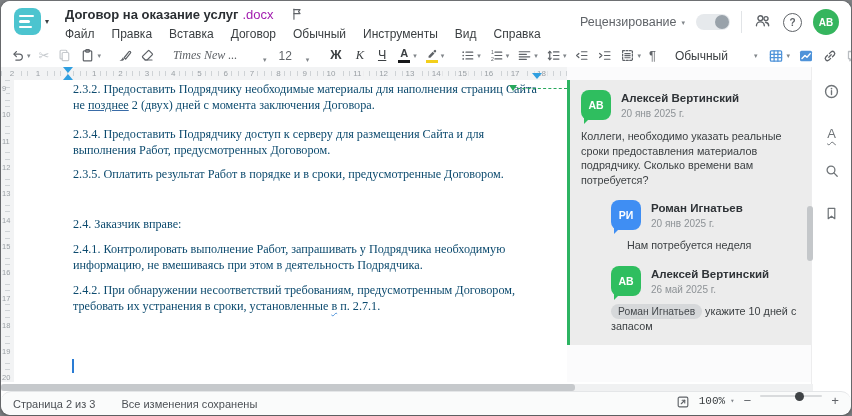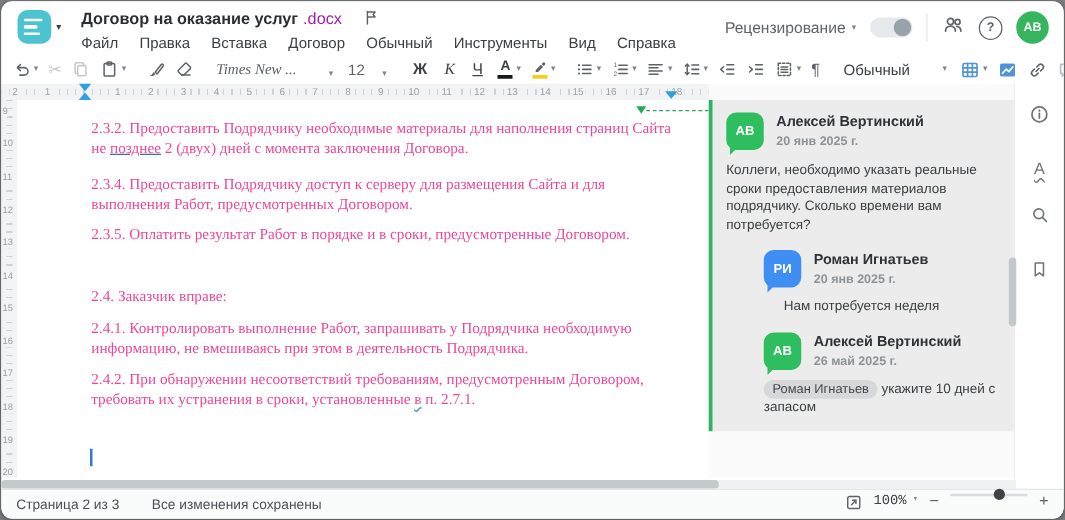--- a/index.html
+++ b/index.html
@@ -65,60 +65,60 @@
   .ruler-v{position:absolute;left:0;top:79px;width:13px;height:302px;background:#f2f3f4;overflow:hidden;}
   .ruler-v::before{content:"";position:absolute;top:0;left:4px;bottom:0;width:5px;
       background:repeating-linear-gradient(180deg,#cfd3d6 0 1px,transparent 1px 6.575px);}
   .vnum{position:absolute;left:1px;font-size:7.5px;color:#9aa0a5;background:#f2f3f4;line-height:9px;padding:1px 0;}
   .ind-marker{position:absolute;width:0;height:0;}
   .tri-down{border-left:5px solid transparent;border-right:5px solid transparent;border-top:6px solid #2f9fe0;}
   .tri-up{border-left:5px solid transparent;border-right:5px solid transparent;border-bottom:6px solid #2f9fe0;}
 
   
   .page{position:absolute;left:13px;top:79px;width:553px;height:302px;background:#fff;}
-  .doc{position:absolute;left:59px;top:14px;width:465px;font-family:"Liberation Serif",serif;
-       font-size:12.2px;line-height:16px;color:#ec4899;}
+  .doc{position:absolute;left:59px;top:1px;width:465px;font-family:"Liberation Serif",serif;
+       font-size:12.2px;line-height:16px;color:#0c4a6e;}
   .doc p{margin:0;}
   .u-ins{text-decoration:underline;text-decoration-color:#3a6ca8;}
   .sp-err{text-decoration:underline wavy #4a90d9 1px;text-underline-offset:2px;}
   .cursor{position:absolute;left:58px;top:279px;width:2px;height:14px;background:#2a7cd4;}
   .anchor-line{position:absolute;left:516px;top:87px;width:50px;border-top:1.4px dashed #27a85c;}
   .anchor-tri{position:absolute;left:508px;top:84px;width:0;height:0;
       border-left:4px solid transparent;border-right:4px solid transparent;border-top:6px solid #27a85c;}
 
   
   .comments{position:absolute;left:566px;top:66px;width:246px;height:315px;background:#fbfbfc;box-sizing:border-box;}
   .thread{margin-top:13px;background:#ececec;border-left:3px solid #2db462;
           padding:10px 12px 12px 11px;box-sizing:border-box;min-height:209px;}
   .c-head{display:flex;gap:10px;align-items:flex-start;}
   .avatar{position:relative;--c:#2fbe5f;width:30px;height:30px;border-radius:8px;background:var(--c);
           color:#fff;font-size:10.5px;font-weight:bold;display:flex;align-items:center;justify-content:center;flex:none;}
   .avatar::after{content:"";position:absolute;left:3px;bottom:-4px;width:0;height:0;
           border-left:6px solid var(--c);border-bottom:6px solid transparent;}
   .avatar.blue{--c:#3f8ef3;}
   .c-name{font-size:11.5px;font-weight:bold;color:#2f3337;line-height:13px;padding-top:2px;}
-  .c-date{font-size:10px;color:#8d9296;margin-top:3px;font-weight:bold;}
+  .c-date{font-size:10px;color:#8d9296;margin-top:3px;}
   .c-body{margin-top:9px;font-size:10.8px;color:#3c4043;line-height:14.5px;}
   .reply{margin-left:30px;margin-top:13px;}
   .reply .c-body{margin-left:16px;margin-top:8px;}
   .mention{display:inline-block;background:#d6d8da;border-radius:9px;padding:0 7px;font-size:10.3px;
            line-height:15px;color:#44484c;}
 
   
   .rail{position:absolute;right:0;top:66px;width:40px;bottom:24px;background:#fff;border-left:1px solid #ededee;
         display:flex;flex-direction:column;align-items:center;padding-top:16px;gap:23px;box-sizing:border-box;}
   .rail svg.ic{stroke:#6f7478;}
   .spell-a{font-size:13px;color:#6f7478;text-decoration:underline wavy 1px;text-underline-offset:3px;line-height:1;}
   .vscroll{position:absolute;right:38px;top:205px;width:6px;height:55px;border-radius:3px;background:#c4c7ca;}
 
   
   .hscroll{position:absolute;left:0;top:383px;width:812px;height:7px;background:#f0f1f2;}
   .hscroll .thumb{position:absolute;left:0;top:0;width:574px;height:7px;border-radius:3px;background:#c6c9cc;}
   .statusbar{position:absolute;left:0;right:0;bottom:0;height:24px;background:#fafbfb;border-top:1px solid #e4e6e8;
-             display:flex;align-items:center;padding:0 12px;font-size:11px;color:#4d5156;box-sizing:border-box;}
+             display:flex;align-items:center;padding:0 12px;font-size:11px;color:#4d5156;box-sizing:border-box;border-radius:10px;}
   .statusbar .lgap{margin-left:26px;}
   .sb-right{margin-left:auto;display:flex;align-items:flex-start;gap:9px;font-family:Liberation Mono, monospace;}
   .zoom-val{display:flex;align-items:center;gap:5px;font-size:11px;color:#3c4043;}
   .zslider{width:62px;height:2px;background:#d9dbdd;border-radius:1px;position:relative;}
   .zslider .dot{position:absolute;left:56%;top:-3.5px;width:9px;height:9px;border-radius:50%;background:#3f4346;}
   .pm{font-size:13px;color:#5f6368;line-height:1;}
 </style>
 </head>
 <body>
 

